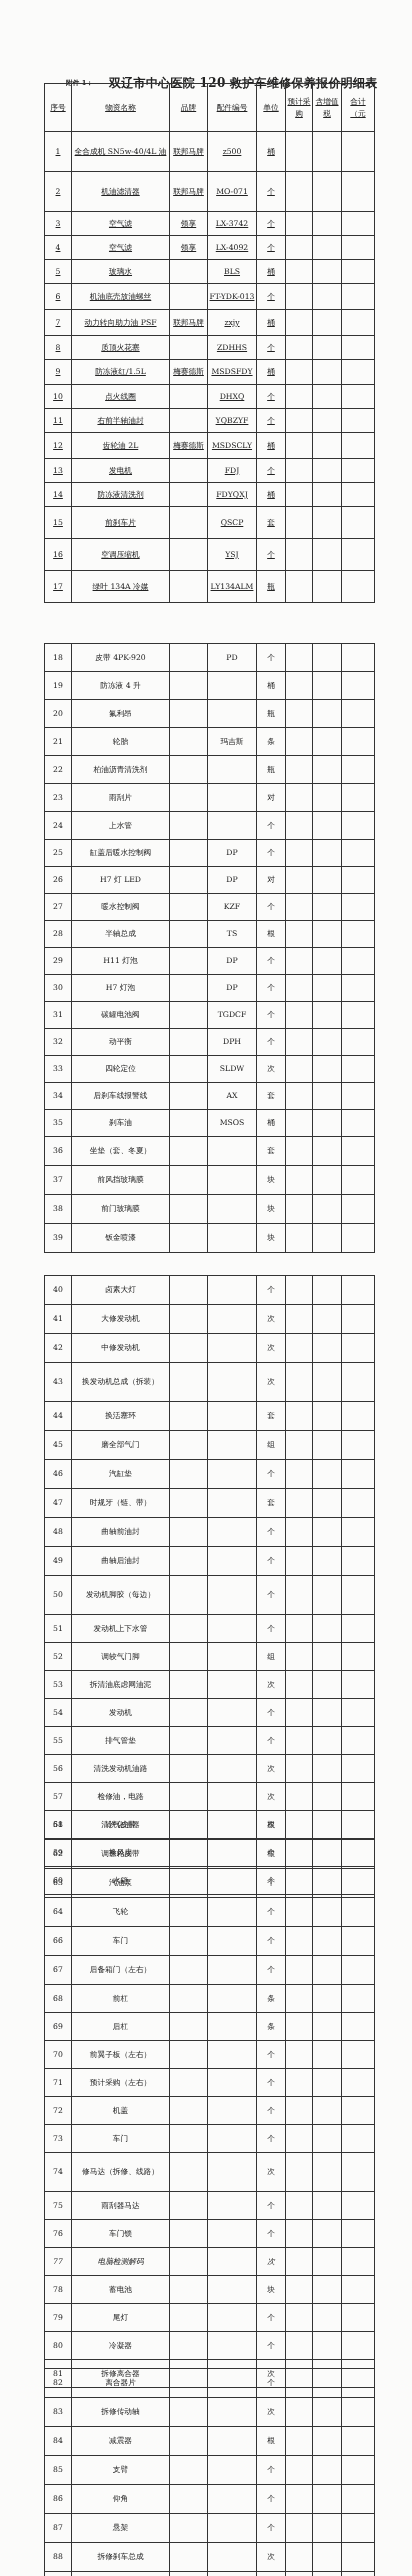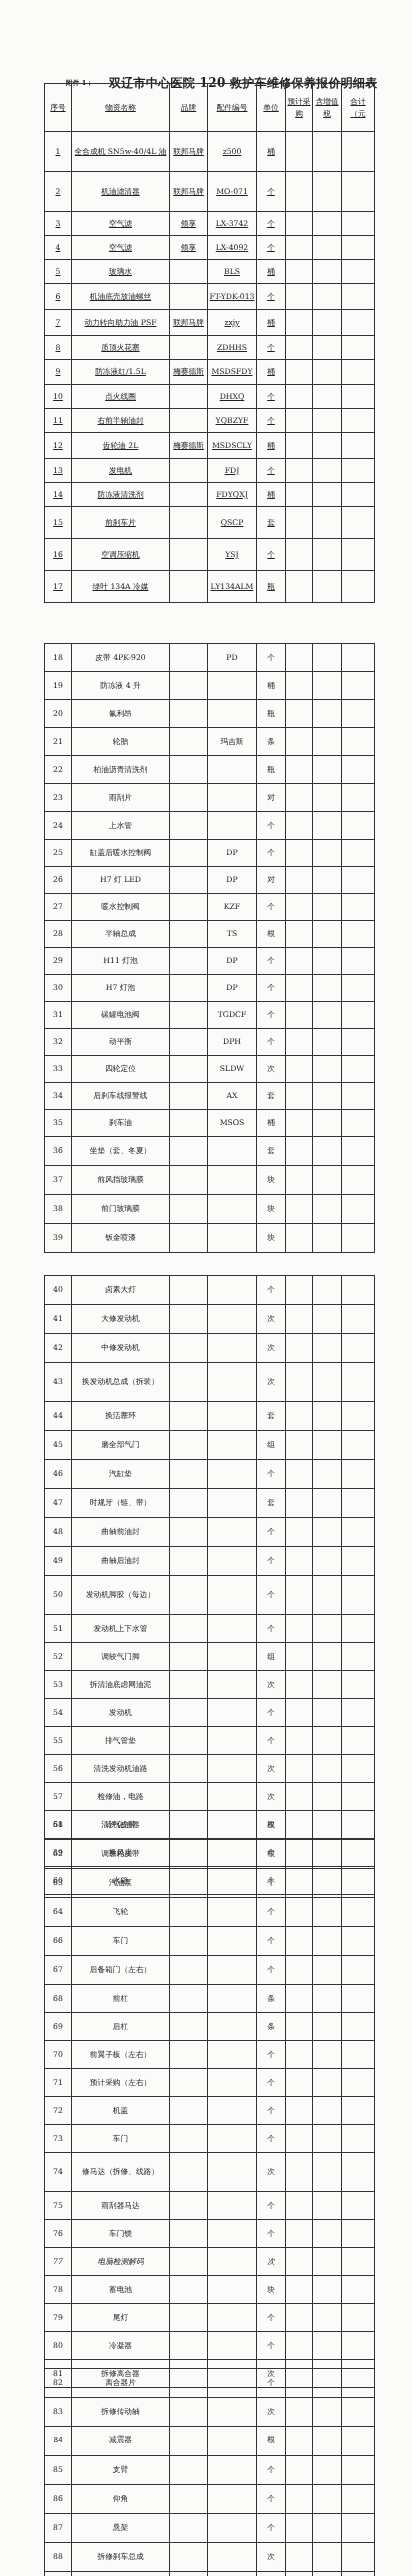--- a/index.html
+++ b/index.html
@@ -911,21 +911,21 @@
         <tr style="height: 29px;">
           <td>83</td>
           <td>拆修传动轴</td>
           <td></td>
           <td></td>
           <td>次</td>
           <td></td>
           <td></td>
           <td></td>
         </tr>
-        <tr style="height: 29px; font-family: Liberation Mono, monospace;">
+        <tr style="height: 29px;">
           <td>84</td>
           <td>减震器</td>
           <td></td>
           <td></td>
           <td>根</td>
           <td></td>
           <td></td>
           <td></td>
         </tr>
         <tr style="height: 29px;">

